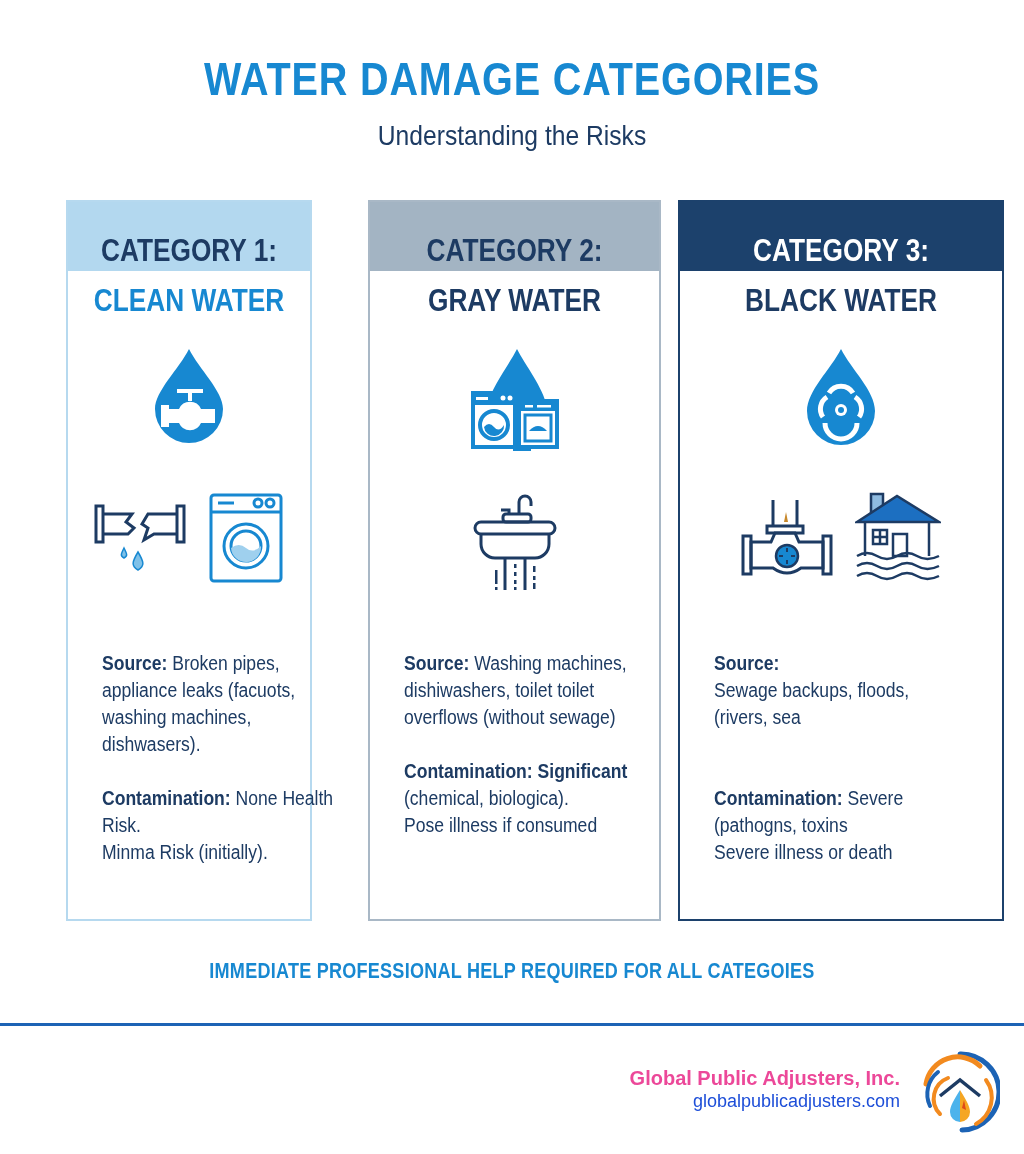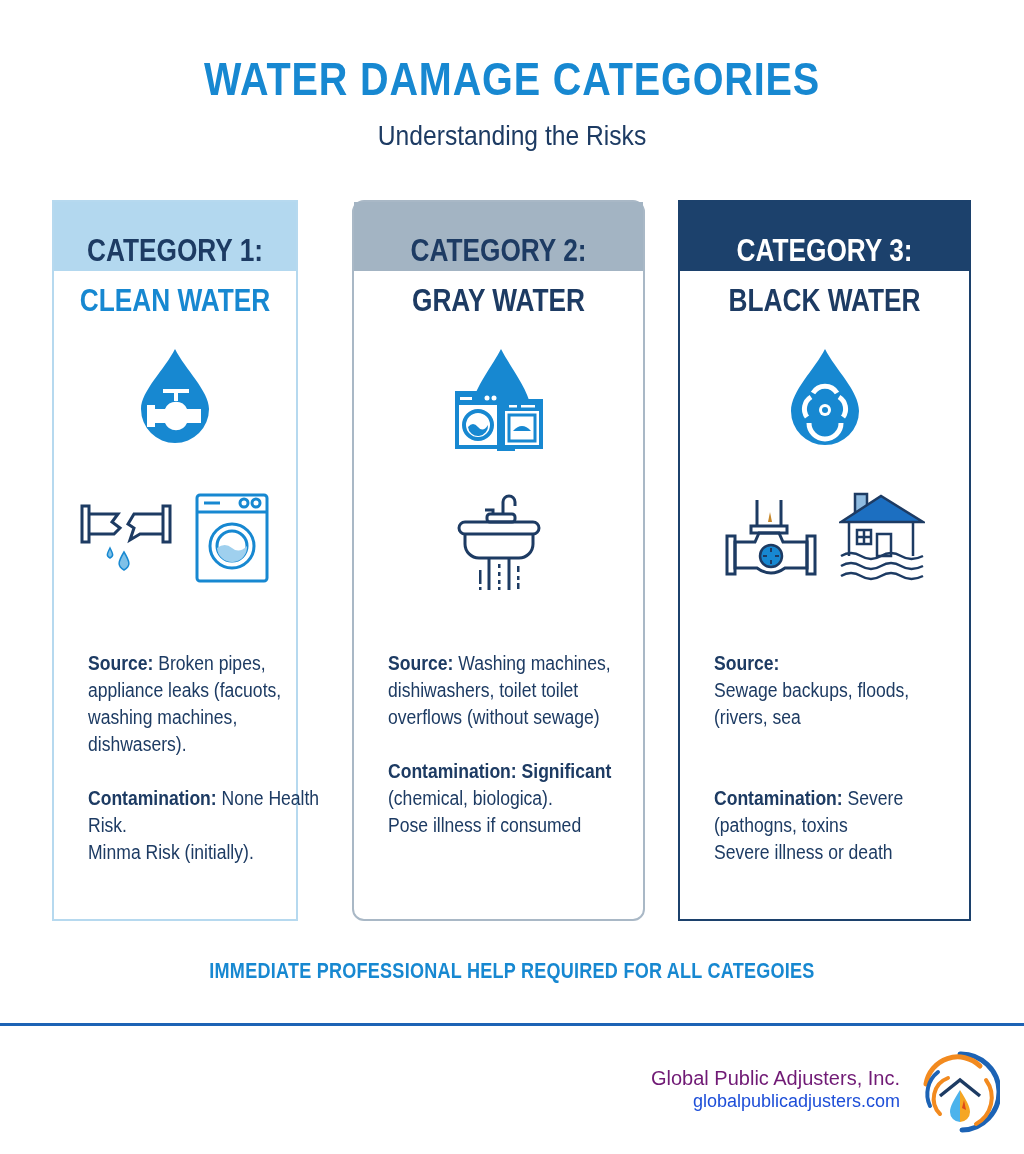--- a/index.html
+++ b/index.html
@@ -13,23 +13,23 @@
   }
   .subtitle {
     position: absolute; top: 120px; left: 0; width: 1024px; text-align: center;
     font-size: 28px; color: #1d3b63; transform: scaleX(0.88); transform-origin: center;
   }
 
   .card {
     position: absolute; top: 200px; height: 721px; background: #fff;
     border: 2px solid #b6d9ef;
   }
-  .card.c1 { left: 52px; width: 246px; border-color: #b6d9ef; }
-  .card.c2 { left: 352px; width: 293px; border-color: #a9b8c6; border-radius: 12px; }
-  .card.c3 { left: 678px; width: 293px; border-color: #1c416c; }
+  .card.c1 { left: 66px; width: 246px; border-color: #b6d9ef; }
+  .card.c2 { left: 368px; width: 293px; border-color: #a9b8c6; }
+  .card.c3 { left: 678px; width: 326px; border-color: #1c416c; }
 
   .card-head {
     position: absolute; top: 0; left: 0; right: 0; height: 69px;
   }
   .c1 .card-head { background: #b3d8ef; }
   .c2 .card-head { background: #a3b4c3; }
   .c3 .card-head { background: #1c416c; }
 
   .cat-label {
     position: absolute; top: 30px; left: 0; right: 0; text-align: center;
@@ -59,21 +59,21 @@
   .cta {
     position: absolute; top: 958px; left: 0; width: 1024px; text-align: center;
     font-weight: 700; font-size: 22px; color: #1788d1; letter-spacing: 0.3px;
     transform: scaleX(0.82); transform-origin: center;
   }
   .rule { position: absolute; top: 1023px; left: 0; width: 1024px; height: 3px; background: #1c63b5; }
 
   .company {
     position: absolute; top: 1066px; right: 124px; text-align: right;
   }
-  .company-name { font-weight: 400; font-size: 20px; color: #701a75; line-height: 24px; }
+  .company-name { font-weight: 700; font-size: 20px; color: #ec4899; line-height: 24px; }
   .company-url { font-size: 18px; color: #1d4ed8; line-height: 22px; }
   .logo { position: absolute; top: 1050px; left: 916px; }
 </style>
 </head>
 <body>
 
 <div class="title">WATER DAMAGE CATEGORIES</div>
 <div class="subtitle">Understanding the Risks</div>
 
 <div class="card c1">

